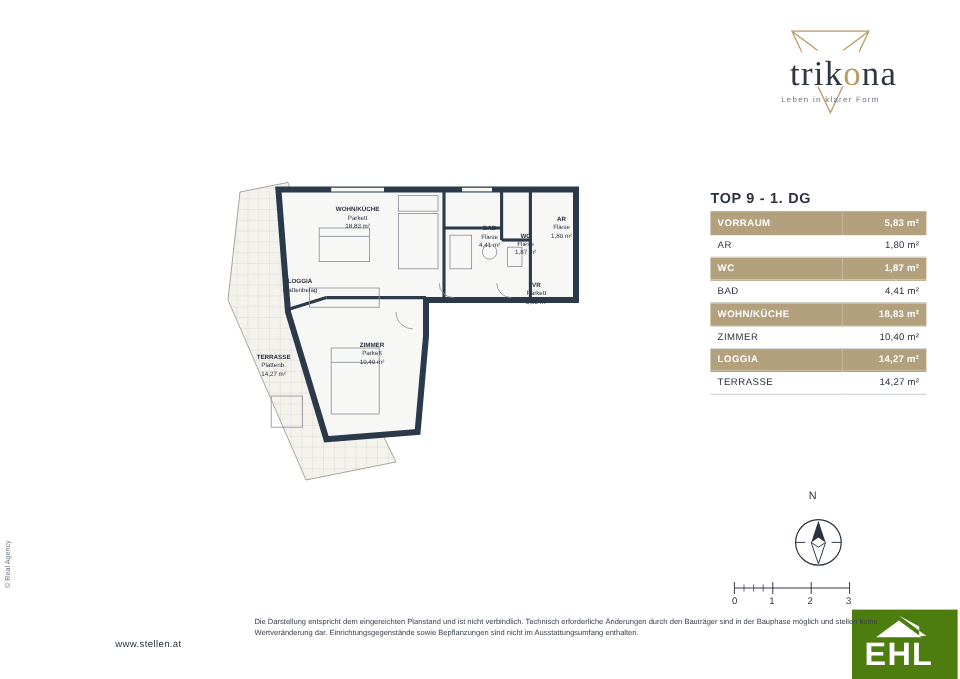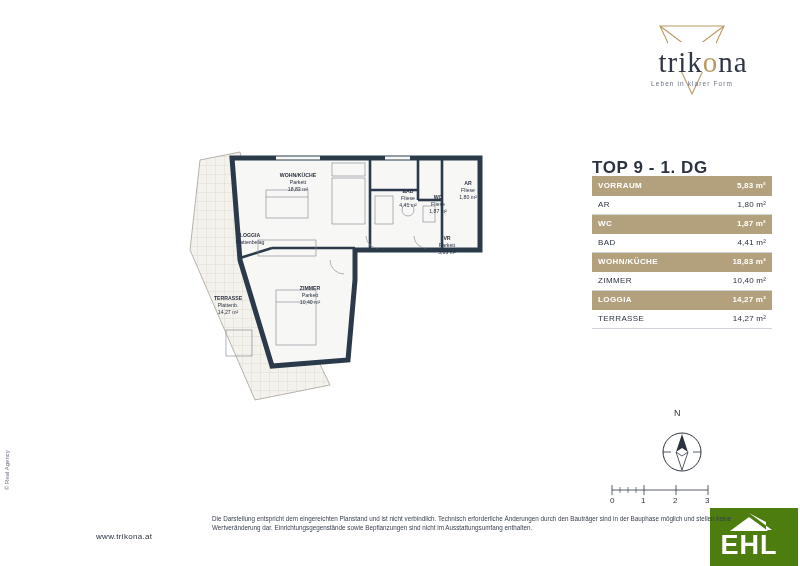--- a/index.html
+++ b/index.html
@@ -51,21 +51,21 @@
     font-size: 6.5px;
     letter-spacing: 1.1px;
     color: #6b7280;
   }
 
   
   .top-title {
     position: absolute;
     left: 592px;
     top: 158px;
-    font-size: 17px;
+    font-size: 12px;
     font-weight: bold;
     letter-spacing: 0.6px;
     color: #2b3240;
   }
 
   
   .area-table {
     position: absolute;
     left: 592px;
     top: 176px;
@@ -287,21 +287,21 @@
 </div>
 
 <div class="ehl">
   <svg width="78" height="24" viewBox="0 0 78 24" style="position:absolute;left:0;top:2px;">
     <polygon points="39,3 62,20 56,20 56,12 39,3" fill="#ffffff"></polygon>
     <polygon points="39,7 58,21 20,21 39,7" fill="#ffffff"></polygon>
   </svg>
   <div class="txt">EHL</div>
 </div>
 
-<div class="footer-url">www.trikona.at</div>
+<div class="footer-url">www.stellen.at</div>
 <div class="footer-disc">Die Darstellung entspricht dem eingereichten Planstand und ist nicht verbindlich. Technisch erforderliche Änderungen durch den Bauträger sind in der Bauphase möglich und stellen keine Wertveränderung dar. Einrichtungsgegenstände sowie Bepflanzungen sind nicht im Ausstattungsumfang enthalten.</div>
 <div class="copyright">© Real Agency</div>
 
 <div class="plan">
   <svg width="340" height="280" viewBox="0 0 340 280">
 
     <defs>
       <pattern id="hatch" width="7" height="7" patternUnits="userSpaceOnUse">
         <rect width="7" height="7" fill="#f2efe9"></rect>
         <path d="M0 7 L7 0" stroke="#c9c3b6" stroke-width="0.5"></path>

